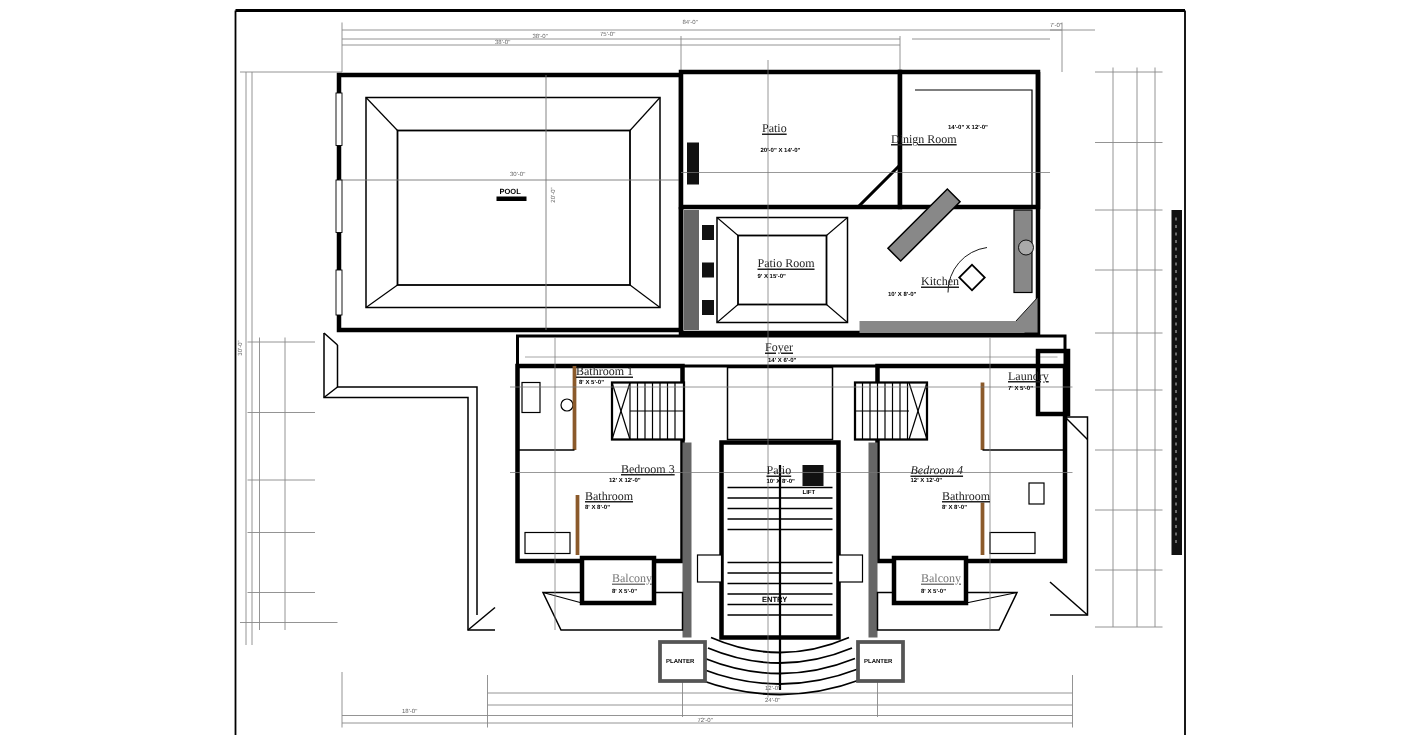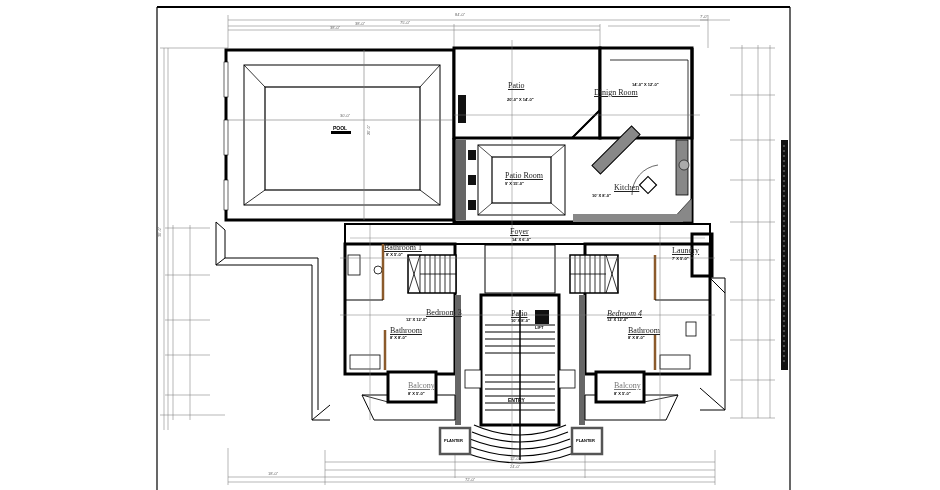--- a/index.html
+++ b/index.html
@@ -281,21 +281,21 @@
 
 <div class="room-label" style="left:510px;top:228px;">Foyer</div>
 <div class="room-dim" style="left:512px;top:238px;">14' X 6'-0"</div>
 
 <div class="room-label" style="left:384px;top:244px;">Bathroom 1</div>
 <div class="room-dim" style="left:386px;top:253px;">8' X 5'-0"</div>
 
 <div class="room-label" style="left:672px;top:247px;">Laundry</div>
 <div class="room-dim" style="left:672px;top:257px;">7' X 5'-0"</div>
 
-<div class="room-label" style="left:426px;top:309px;">Bedroom 3</div>
+<div class="room-label" style="left:414px;top:309px;">Bedroom 3</div>
 <div class="room-dim" style="left:406px;top:318px;">12' X 12'-0"</div>
 
 <div class="room-label" style="left:390px;top:327px;">Bathroom</div>
 <div class="room-dim" style="left:390px;top:336px;">8' X 8'-0"</div>
 
 <div class="room-label" style="left:607px;top:310px;font-style:italic;">Bedroom 4</div>
 <div class="room-dim" style="left:607px;top:318px;">12' X 12'-0"</div>
 
 <div class="room-label" style="left:628px;top:327px;">Bathroom</div>
 <div class="room-dim" style="left:628px;top:336px;">8' X 8'-0"</div>

